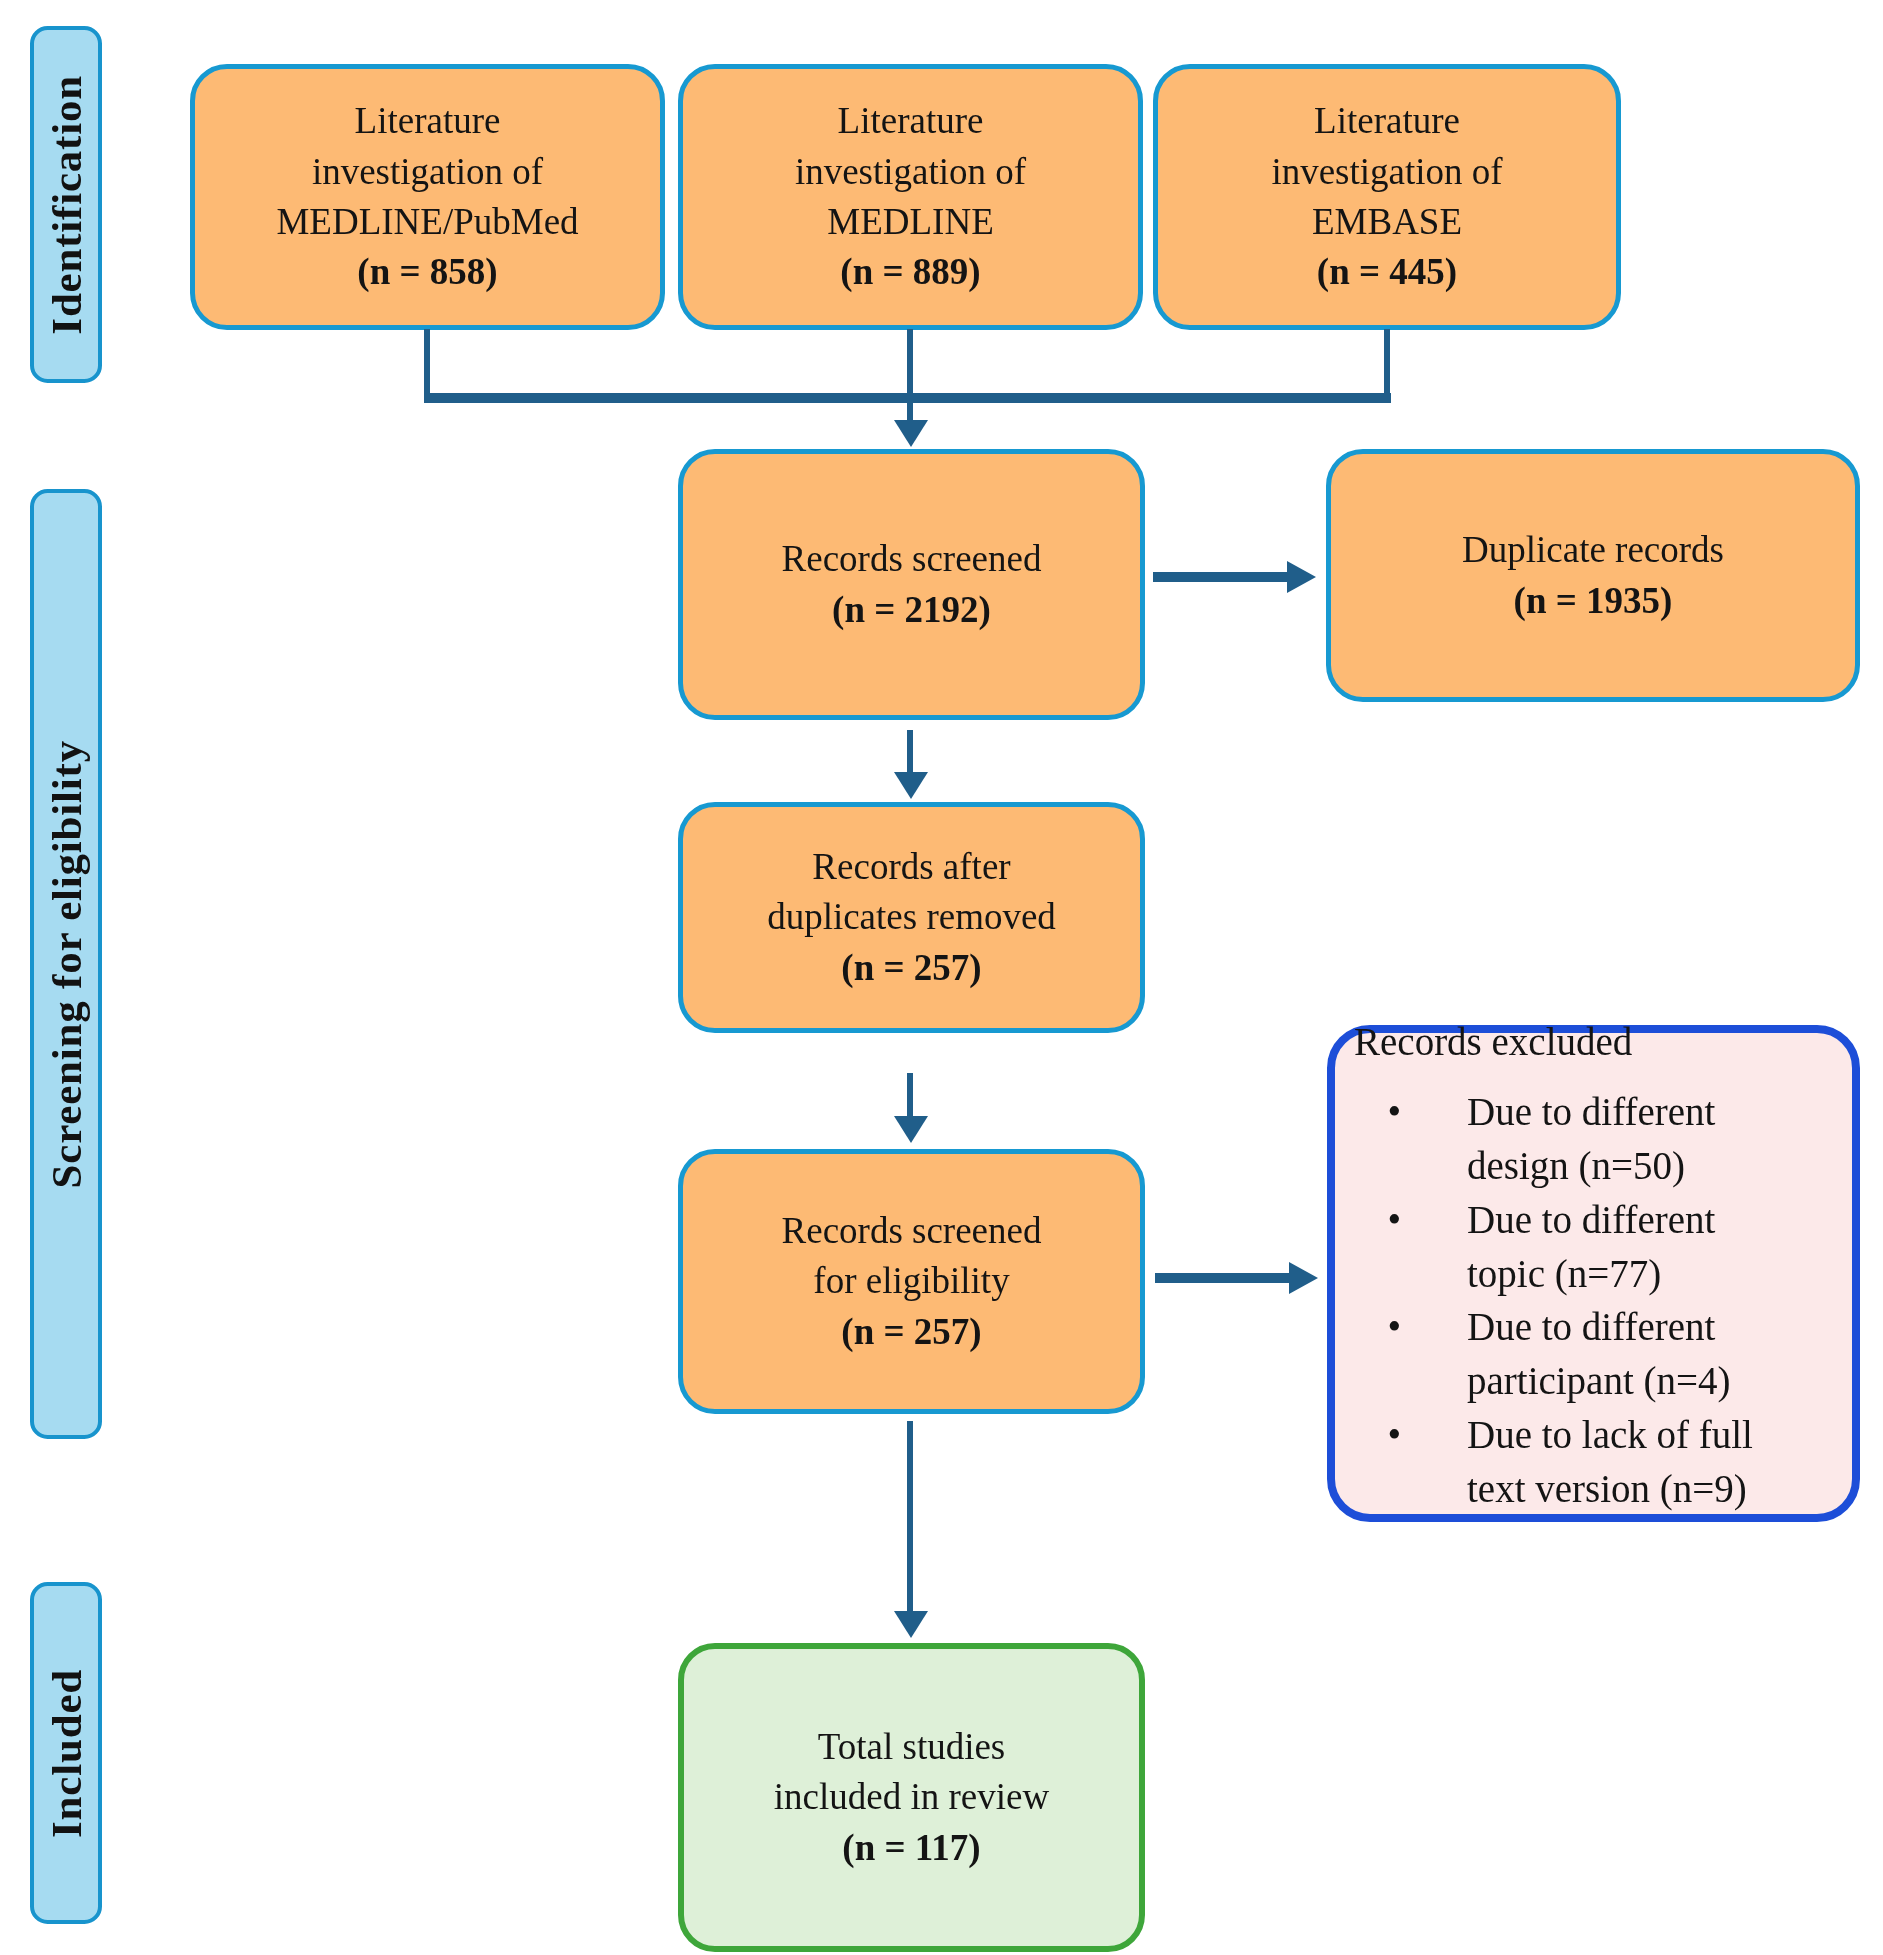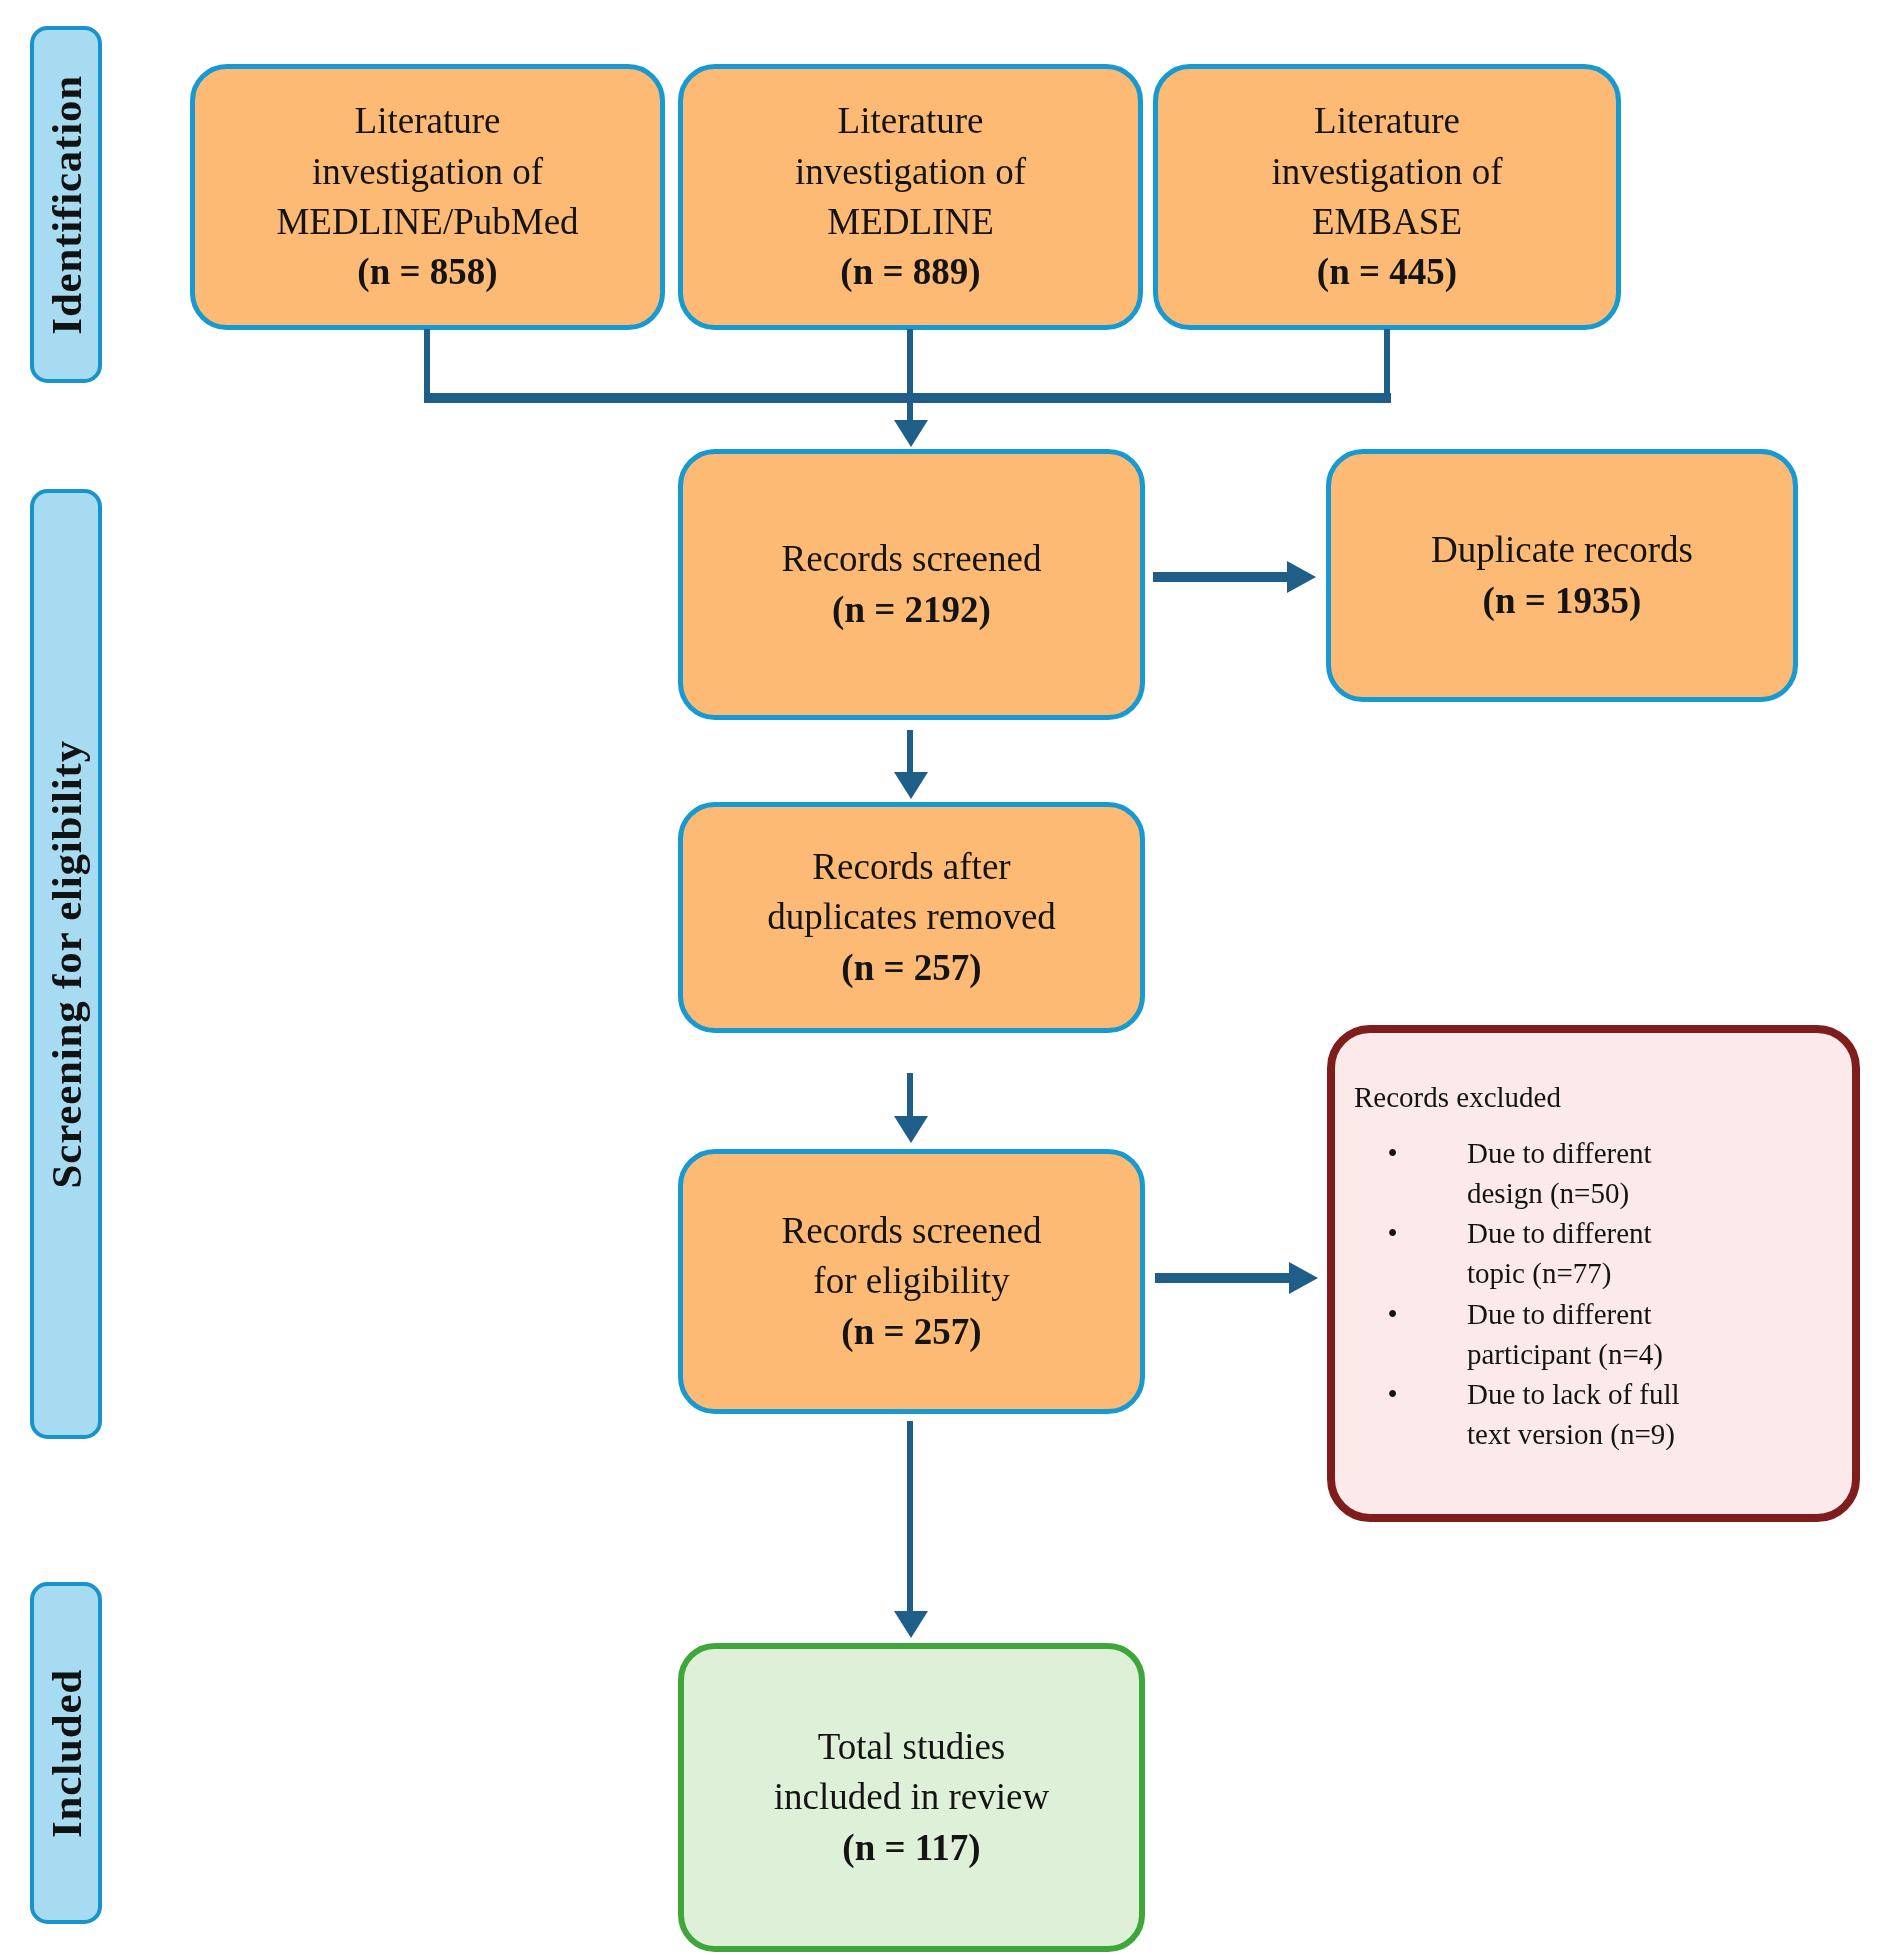--- a/index.html
+++ b/index.html
@@ -54,33 +54,33 @@
     line-height: 1.36;
     padding: 8px 14.4px;
   }
   .box .em   { }
   .box .bold { font-weight: bold; }
 
   #box-medline     { left: 190px;  top: 64px;   width: 475px; height: 266px; }
   #box-scopus      { left: 678px;  top: 64px;   width: 465px; height: 266px; }
   #box-embase      { left: 1153px; top: 64px;   width: 468px; height: 266px; }
   #box-screened    { left: 678px;  top: 449px;  width: 467px; height: 271px; }
-  #box-duplicates  { left: 1326px; top: 449px;  width: 472px; height: 253px; }
+  #box-duplicates  { left: 1326px; top: 449px;  width: 534px; height: 253px; }
   #box-afterdup    { left: 678px;  top: 802px; width: 467px; height: 231px; }
   #box-eligibility { left: 678px;  top: 1149px; width: 467px; height: 265px; }
 
   #box-excluded {
     left: 1327px; top: 1025px; width: 533px; height: 497px;
     background: #fce9e9;
-    border: 8px solid #7f1d1d;
+    border: 8px solid #1d4ed8;
     border-radius: 43px;
     align-items: flex-start;
     justify-content: center;
     text-align: left;
-    font-size: 29px;
+    font-size: 39px;
     line-height: 1.38;
     padding: 19px 29px 19px 19px;
   }
   #box-excluded ul {
     list-style: none;
     margin: 16px;
     padding: 0;
   }
   #box-excluded li {
     position: relative;

